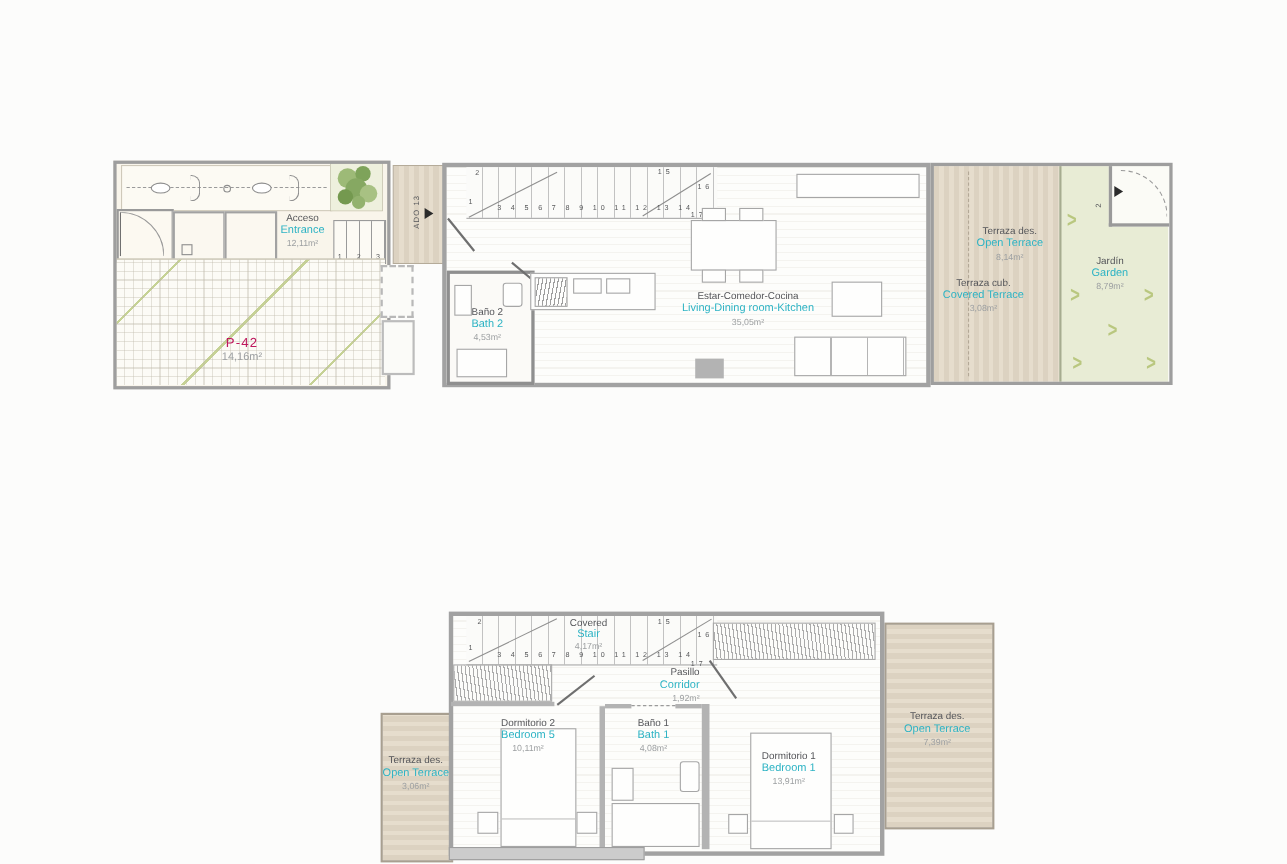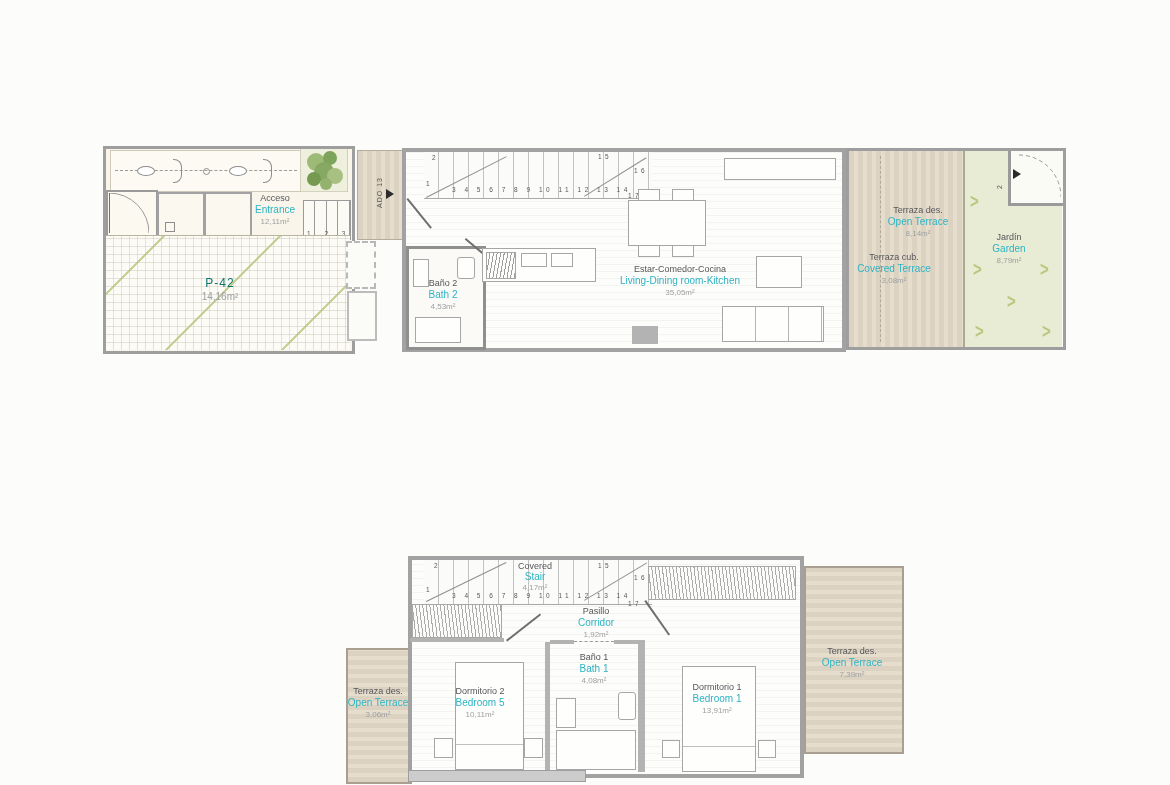--- a/index.html
+++ b/index.html
@@ -9,21 +9,21 @@
   .title{position:absolute;left:0;right:0;text-align:center;
          font-family:"DejaVu Sans Mono",monospace;font-size:27px;letter-spacing:4px;
          color:#3f4042;white-space:nowrap;}
   .title .teal{color:#8cb6bc;}
   .title .sep{color:#55565a;margin:0 8px;}
   
   .rl{position:absolute;text-align:center;line-height:1.25;pointer-events:none;}
   .rl .es{font-size:9px;color:#55565a;}
   .rl .en{font-size:10px;color:#2db3c4;}
   .rl .ar{font-size:8px;color:#9da0a2;}
-  .rl-big .es{font-size:12px;color:#0f766e;letter-spacing:1px;}
+  .rl-big .es{font-size:12px;color:#be185d;letter-spacing:1px;margin-top:28px;}
   .rl-big .ar{font-size:10px;}
   
   .floortex{background:repeating-linear-gradient(0deg,#fdfdfb 0 6px,#f4f3ef 6px 7px);}
   .terrace{background:repeating-linear-gradient(90deg,#dcd2c1 0 5px,#e6ddcd 5px 9px);}
   .terrace-h{background:repeating-linear-gradient(0deg,#dcd2c1 0 5px,#e6ddcd 5px 9px);}
   .garden{background:#e8ecd5;}
   .cream{background:#f9f5eb;}
   .gridpat{background-color:#fcfbf6;background-image:
      repeating-linear-gradient(0deg,transparent 0 7px,rgba(190,185,170,.38) 7px 8px),
      repeating-linear-gradient(90deg,transparent 0 7px,rgba(190,185,170,.38) 7px 8px),
@@ -221,41 +221,41 @@
     <div class="num" style="left:634px;top:574px;">16</div>
     <div class="num" style="left:628px;top:600px;">17</div>
     <div class="rl" style="left:498px;top:561px;width:74px;line-height:1.15;">
       <div class="es">Covered</div>
       <div class="en">Stair</div>
       <div class="ar">4,17m²</div>
     </div>
 
     <div class="abs wdrb" style="left:412px;top:604px;width:88px;height:32px;"></div>
 
-    <div class="rl" style="left:556px;top:606px;width:80px;">
+    <div class="rl" style="left:556px;top:606px;width:80px;text-align:right;">
       <div class="es">Pasillo</div>
       <div class="en">Corridor</div>
       <div class="ar">1,92m²</div>
     </div>
 
     <div class="abs w" style="left:410px;top:638px;width:94px;height:4px;"></div>
     <div class="dg dg2" style="left:506px;top:640px;width:43px;transform:rotate(-38deg);"></div>
     <div class="dg dg2" style="left:646px;top:600px;width:42px;transform:rotate(55deg);"></div>
     <div class="abs w" style="left:545px;top:642px;width:5px;height:130px;"></div>
     <div class="abs w" style="left:638px;top:640px;width:7px;height:132px;"></div>
     <div class="abs w" style="left:550px;top:640px;width:24px;height:4px;"></div>
     <div class="abs w" style="left:614px;top:640px;width:24px;height:4px;"></div>
     <div class="abs" style="left:574px;top:641px;width:40px;border-top:1px dashed #9a9a9a;"></div>
 
     <div class="furn abs" style="left:455px;top:662px;width:67px;height:106px;">
       <div class="abs" style="left:0;bottom:24px;width:100%;border-top:1px solid #c0c0c0;"></div>
     </div>
     <div class="furn abs" style="left:434px;top:738px;width:17px;height:18px;"></div>
     <div class="furn abs" style="left:524px;top:738px;width:17px;height:18px;"></div>
-    <div class="rl" style="left:428px;top:686px;width:104px;">
+    <div class="rl" style="left:428px;top:652px;width:104px;">
       <div class="es">Dormitorio 2</div>
       <div class="en">Bedroom 5</div>
       <div class="ar">10,11m²</div>
     </div>
 
     <div class="rl" style="left:562px;top:652px;width:64px;">
       <div class="es">Baño 1</div>
       <div class="en">Bath 1</div>
       <div class="ar">4,08m²</div>
     </div>

